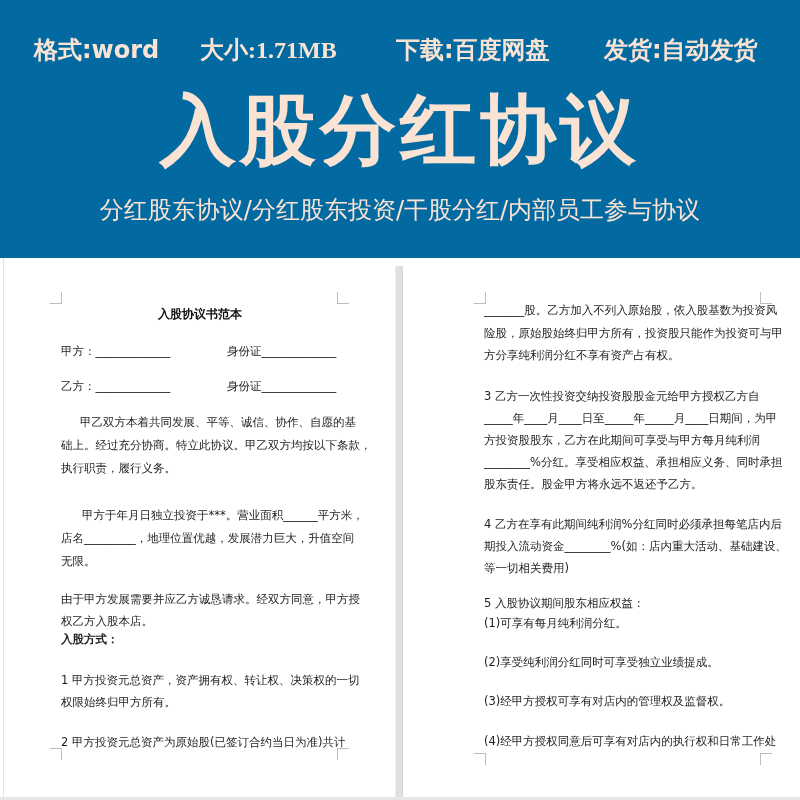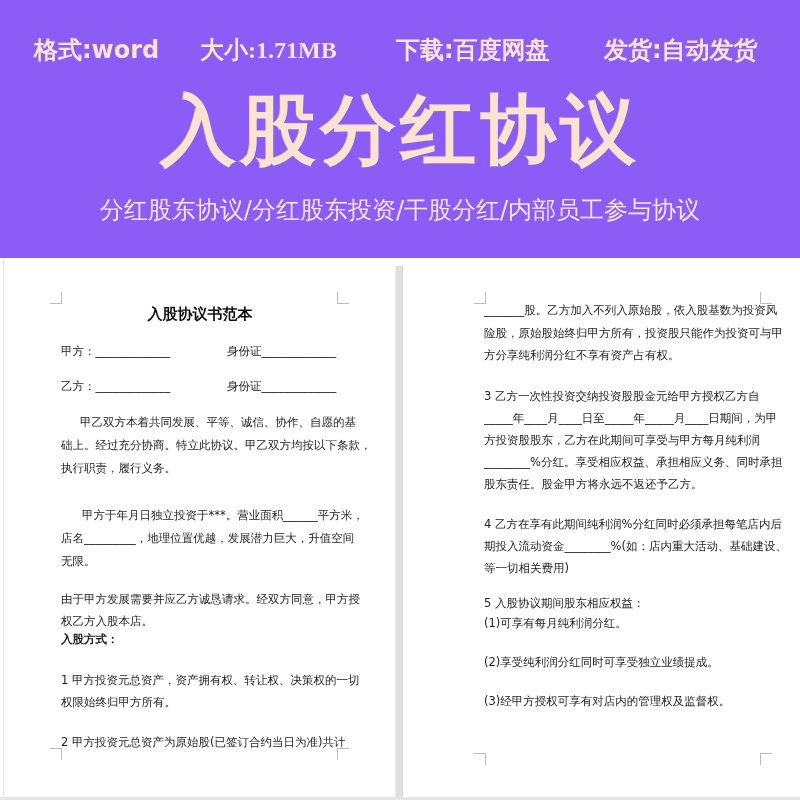--- a/index.html
+++ b/index.html
@@ -1,21 +1,21 @@
 <!DOCTYPE html>
 <html><head>
 <meta charset="utf-8">
 <style>
   * { margin: 0; padding: 0; box-sizing: border-box; }
   html, body { width: 800px; height: 800px; overflow: hidden; background: #ffffff; }
   body { position: relative; font-family: "DejaVu Sans", "Liberation Sans", sans-serif; }
 
   .banner {
     position: absolute; left: 0; top: 0; width: 800px; height: 258px;
-    background: #8b5cf6;
+    background: #0369a1;
   }
   .meta-row {
     position: absolute; top: 30px; left: 0; width: 800px; height: 40px;
   }
   .meta-item {
     position: absolute; top: 0; color: #fbe3d4;
     font-family: "DejaVu Sans", sans-serif; font-weight: bold;
     font-size: 24px; line-height: 40px; white-space: nowrap;
   }
   .main-title {
@@ -49,21 +49,21 @@
   }
 
   .corner { position: absolute; width: 12px; height: 12px; }
   .corner.tl { border-right: 1px solid #bdbdbd; border-bottom: 1px solid #bdbdbd; }
   .corner.tr { border-left: 1px solid #bdbdbd; border-bottom: 1px solid #bdbdbd; }
   .corner.bl { border-right: 1px solid #bdbdbd; border-top: 1px solid #bdbdbd; }
   .corner.br { border-left: 1px solid #bdbdbd; border-top: 1px solid #bdbdbd; }
 
   .doc-title {
     position: absolute; top: 46px; left: 0; width: 392px; text-align: center;
-    font-family: "DejaVu Serif", serif; font-weight: bold; font-size: 15px; line-height: 20px;
+    font-family: "DejaVu Serif", serif; font-weight: bold; font-size: 12px; line-height: 20px;
     color: #111111;
   }
   .line {
     position: absolute; font-size: 11.5px; line-height: 16px; white-space: nowrap; color: #1e1e1e;
     font-family: "DejaVu Sans", sans-serif;
   }
   .bold { font-weight: bold; }
 </style>
 </head>
 <body>
@@ -132,16 +132,17 @@
 
     <div class="line" style="left:60px; top:258px;">4 乙方在享有此期间纯利润%分红同时必须承担每笔店内后</div>
     <div class="line" style="left:60px; top:280px;">期投入流动资金________%(如：店内重大活动、基础建设、</div>
     <div class="line" style="left:60px; top:302px;">等一切相关费用)</div>
 
     <div class="line" style="left:60px; top:337px;">5 入股协议期间股东相应权益：</div>
     <div class="line" style="left:60px; top:357px;">(1)可享有每月纯利润分红。</div>
 
     <div class="line" style="left:60px; top:396px;">(2)享受纯利润分红同时可享受独立业绩提成。</div>
     <div class="line" style="left:60px; top:435px;">(3)经甲方授权可享有对店内的管理权及监督权。</div>
+    <div class="line" style="left:60px; top:475px;">(4)经甲方授权同意后可享有对店内的执行权和日常工作处</div>
   </div>
 
   <div class="bottom-line"></div>
 </div>
 
 </body></html>

